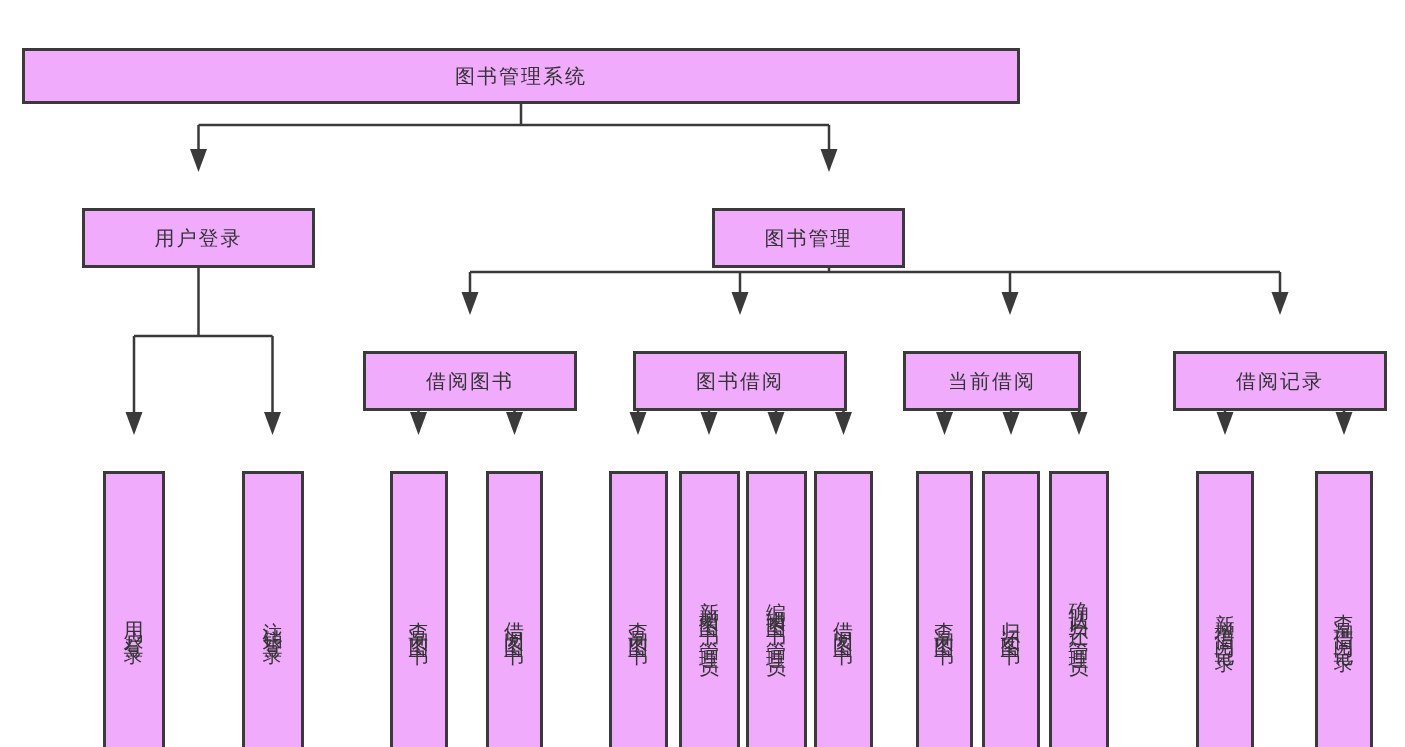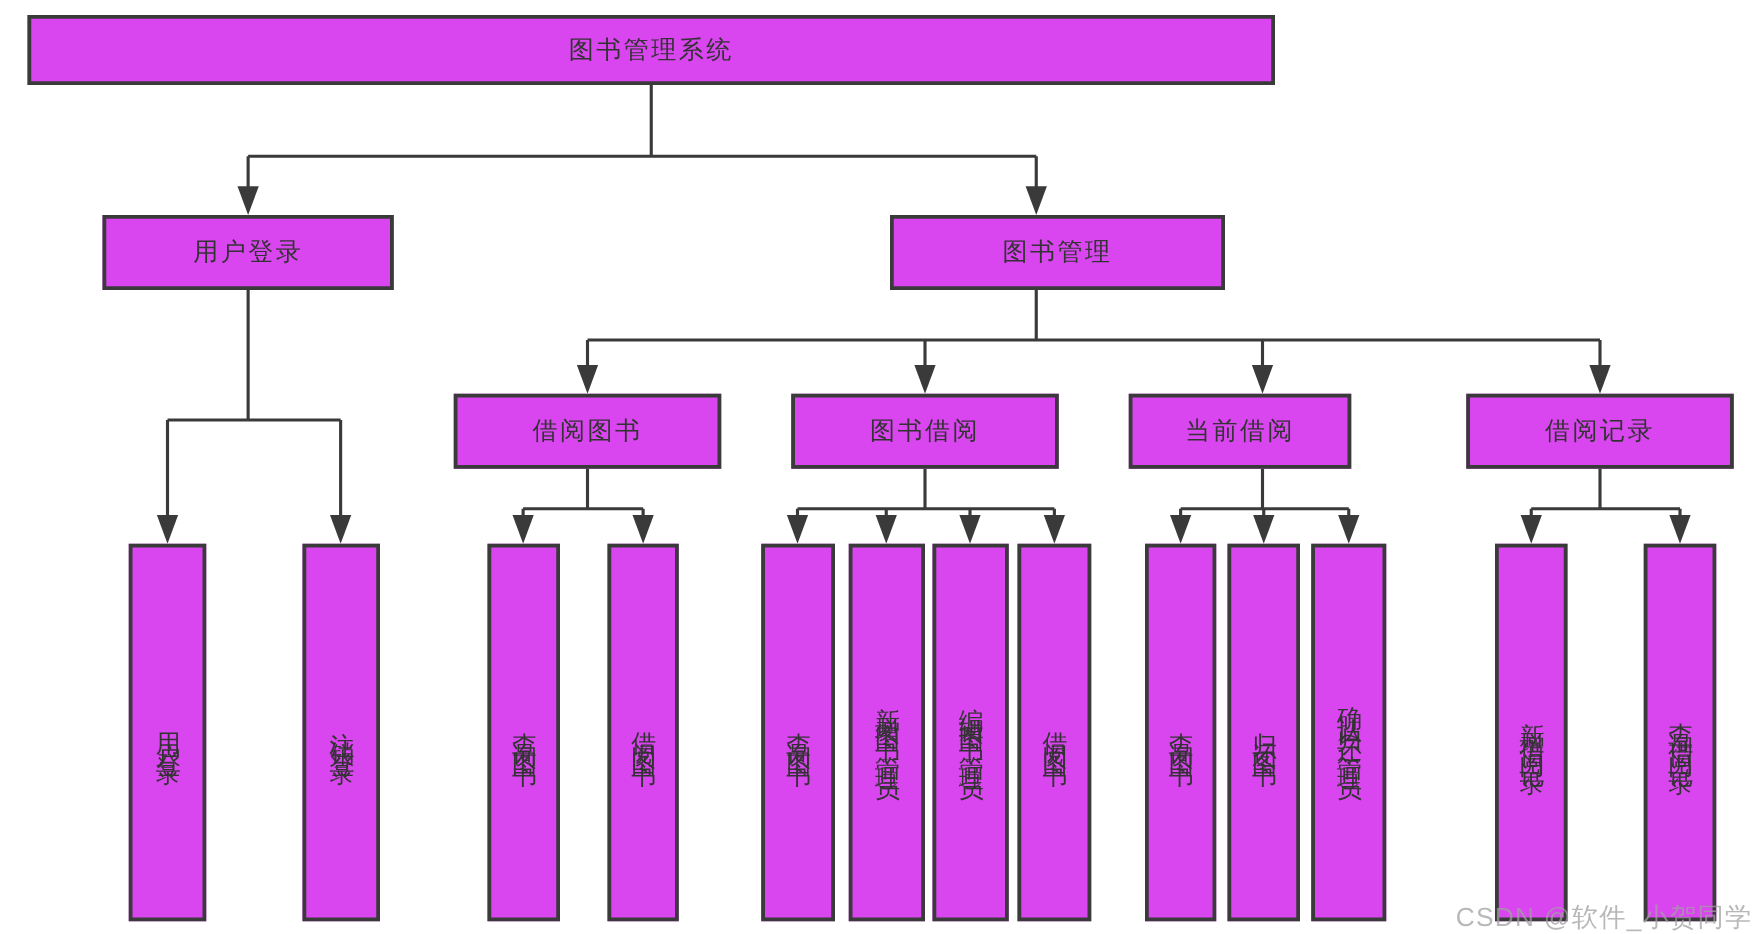--- a/index.html
+++ b/index.html
@@ -13,26 +13,27 @@
   }
   svg.connector-layer {
     position: absolute;
     left: 0; top: 0;
     width: 1405px; height: 747px;
   }
   .box {
     position: absolute;
     box-sizing: border-box;
     border: 3px solid #3a3a3a;
-    background: #d946ef;
+    background: #f0abfc;
     color: #333333;
     display: flex;
     align-items: center;
     justify-content: center;
     line-height: 1;
+    margin-top: 36px;
   }
   .hbox {
     font-size: 20px;
     letter-spacing: 2px;
   }
   .vbox {
     writing-mode: vertical-rl;
     font-size: 20px;
     letter-spacing: 8px;
     top: 435px;
@@ -89,21 +90,21 @@
       <polygon points="1002.5,412 1019.5,412 1011,435"></polygon>
       <polygon points="1070.5,412 1087.5,412 1079,435"></polygon>
       <polygon points="1216.5,412 1233.5,412 1225,435"></polygon>
       <polygon points="1335.5,412 1352.5,412 1344,435"></polygon>
     </g>
   </svg>
 
   <div class="box hbox" style="left:22px; top:12px; width:998px; height:56px;">图书管理系统</div>
 
   <div class="box hbox" style="left:82px; top:172px; width:233px; height:60px;">用户登录</div>
-  <div class="box hbox" style="left:712px; top:172px; width:268px; height:60px;">图书管理</div>
+  <div class="box hbox" style="left:712px; top:172px; width:193px; height:60px;">图书管理</div>
 
   <div class="box hbox" style="left:363px; top:315px; width:214px; height:60px;">借阅图书</div>
   <div class="box hbox" style="left:633px; top:315px; width:214px; height:60px;text-align:right;">图书借阅</div>
   <div class="box hbox" style="left:903px; top:315px; width:178px; height:60px;">当前借阅</div>
   <div class="box hbox" style="left:1173px; top:315px; width:214px; height:60px;">借阅记录</div>
 
   <div class="box vbox" style="left:103px; width:62px;">用户登录</div>
   <div class="box vbox" style="left:242px; width:62px;">注销登录</div>
 
   <div class="box vbox" style="left:390px; width:58px;">查询图书</div>
@@ -114,15 +115,14 @@
   <div class="box vbox" style="left:746px; width:61px;">编辑图书（管理员）</div>
   <div class="box vbox" style="left:814px; width:59px;">借阅图书</div>
 
   <div class="box vbox" style="left:916px; width:57px;">查询图书</div>
   <div class="box vbox" style="left:982px; width:58px;">归还图书</div>
   <div class="box vbox" style="left:1049px; width:60px;">确认归还（管理员）</div>
 
   <div class="box vbox" style="left:1196px; width:58px;">新增借阅记录</div>
   <div class="box vbox" style="left:1315px; width:58px;">查询借阅记录</div>
 
-  <div class="watermark">CSDN @软件_小贺同学</div>
 
 </div>
 
 </body></html>

